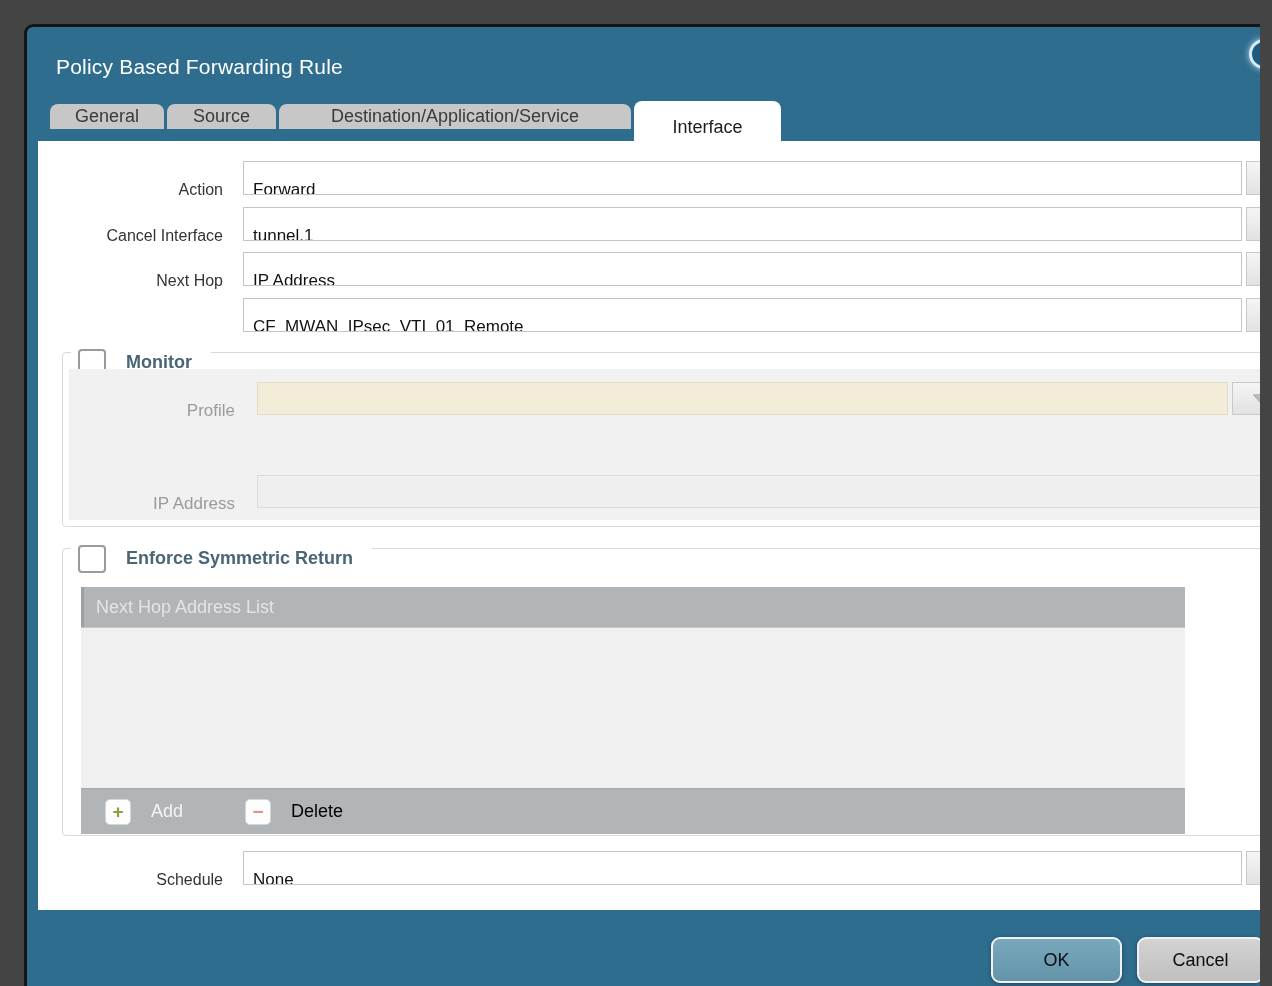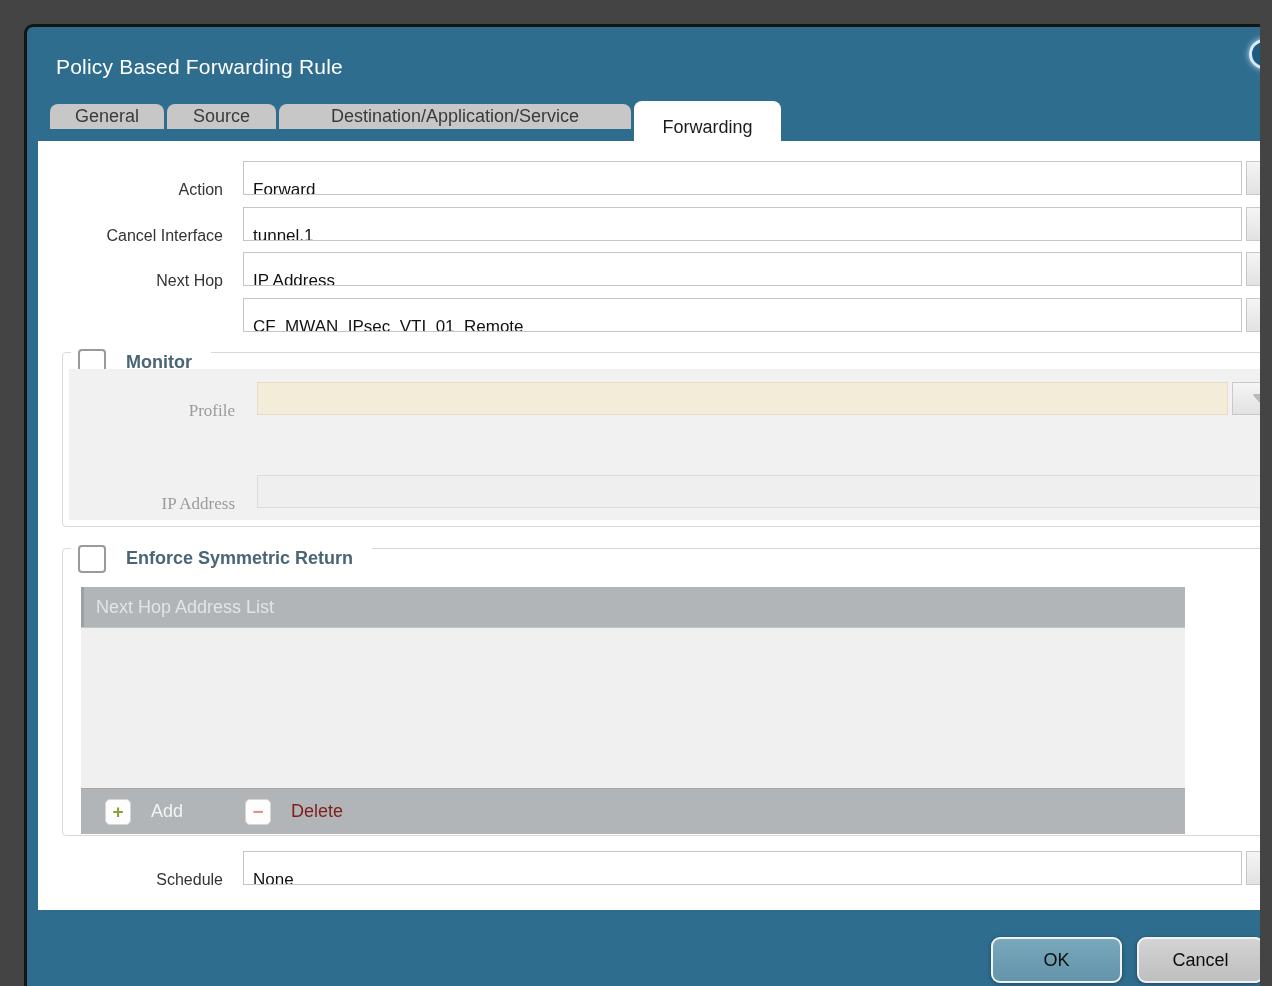--- a/index.html
+++ b/index.html
@@ -72,21 +72,21 @@
     width:18px; height:18px; border:2px solid #9a9a9a; border-radius:4px;
     background:#fff; cursor:pointer;
   }
   .legend .cap { font-size:18px; font-weight:bold; color:#4a6575; }
   .panel {
     position:absolute; left:6px; top:16px; width:1203px; height:151px;
     background:#f1f1f1;
   }
   .glabel {
     position:absolute; left:0; width:178px; text-align:right;
-    font-size:17px; color:#9b9b9b; line-height:33px;font-family:Liberation Serif, serif;
+    font-size:17px; color:#9b9b9b; line-height:33px;
   }
   .cream-field {
     position:absolute; left:188px; width:971px; height:33px;
     background:#f3ecd8; border:1px solid #e4ddc6;
   }
   .dis-field {
     position:absolute; left:188px; width:1009px; height:33px;
     background:#efefef; border:1px solid #dcdcdc;
   }
   .dd-btn.mon { left:1163px; width:33px; height:33px; }
@@ -110,21 +110,21 @@
   .tool-btn { display:flex; align-items:center; gap:8px; cursor:pointer; }
   .tool-btn.disabled { cursor:default; }
   .tool-ic {
     width:22px; height:22px; background:#fdfdfd; border:1px solid #d6d6d6;
     border-radius:5px; display:flex; align-items:center; justify-content:center;
     font-size:19px; font-weight:bold; line-height:1;
   }
   .tool-ic.plus { color:#8ea039; }
   .tool-ic.minus { color:#dc9090; }
   .tool-lbl { font-size:18px; color:#f4f4f4; }
-  .tool-lbl.dim { color:#7f1d1d; }
+  .tool-lbl.dim { color:#000000; }
   
   .btn {
     position:absolute; top:913px; height:46px; border-radius:9px;
     border:2px solid #f2f2f2; display:flex; align-items:center; justify-content:center;
     font-size:18px; color:#0d0d0d; cursor:pointer;
     box-shadow:0 1px 4px rgba(0,0,0,.35);
   }
   .btn.ok { left:967px; width:131px; background:linear-gradient(#79a8bc,#6394aa); }
   .btn.cancel { left:1113px; width:127px; background:linear-gradient(#d3d3d3,#bfbfbf); }
 </style>
@@ -134,21 +134,21 @@
 <div class="stage">
   <div class="dialog">
 
     <div class="dlg-title">Policy Based Forwarding Rule</div>
     <div class="help-ic">?</div>
 
     <div class="tabbar">
       <div class="tab t0">General</div>
       <div class="tab t1">Source</div>
       <div class="tab t2">Destination/Application/Service</div>
-      <div class="tab t3 active">Forwarding</div>
+      <div class="tab t3 active">Interface</div>
     </div>
 
     <div class="content">
 
       <div class="flabel" style="top:20px">Action</div>
       <div class="field" style="top:20px">Forward</div>
       <div class="dd-btn" style="top:20px">
           <span></span>
         </div>
 

